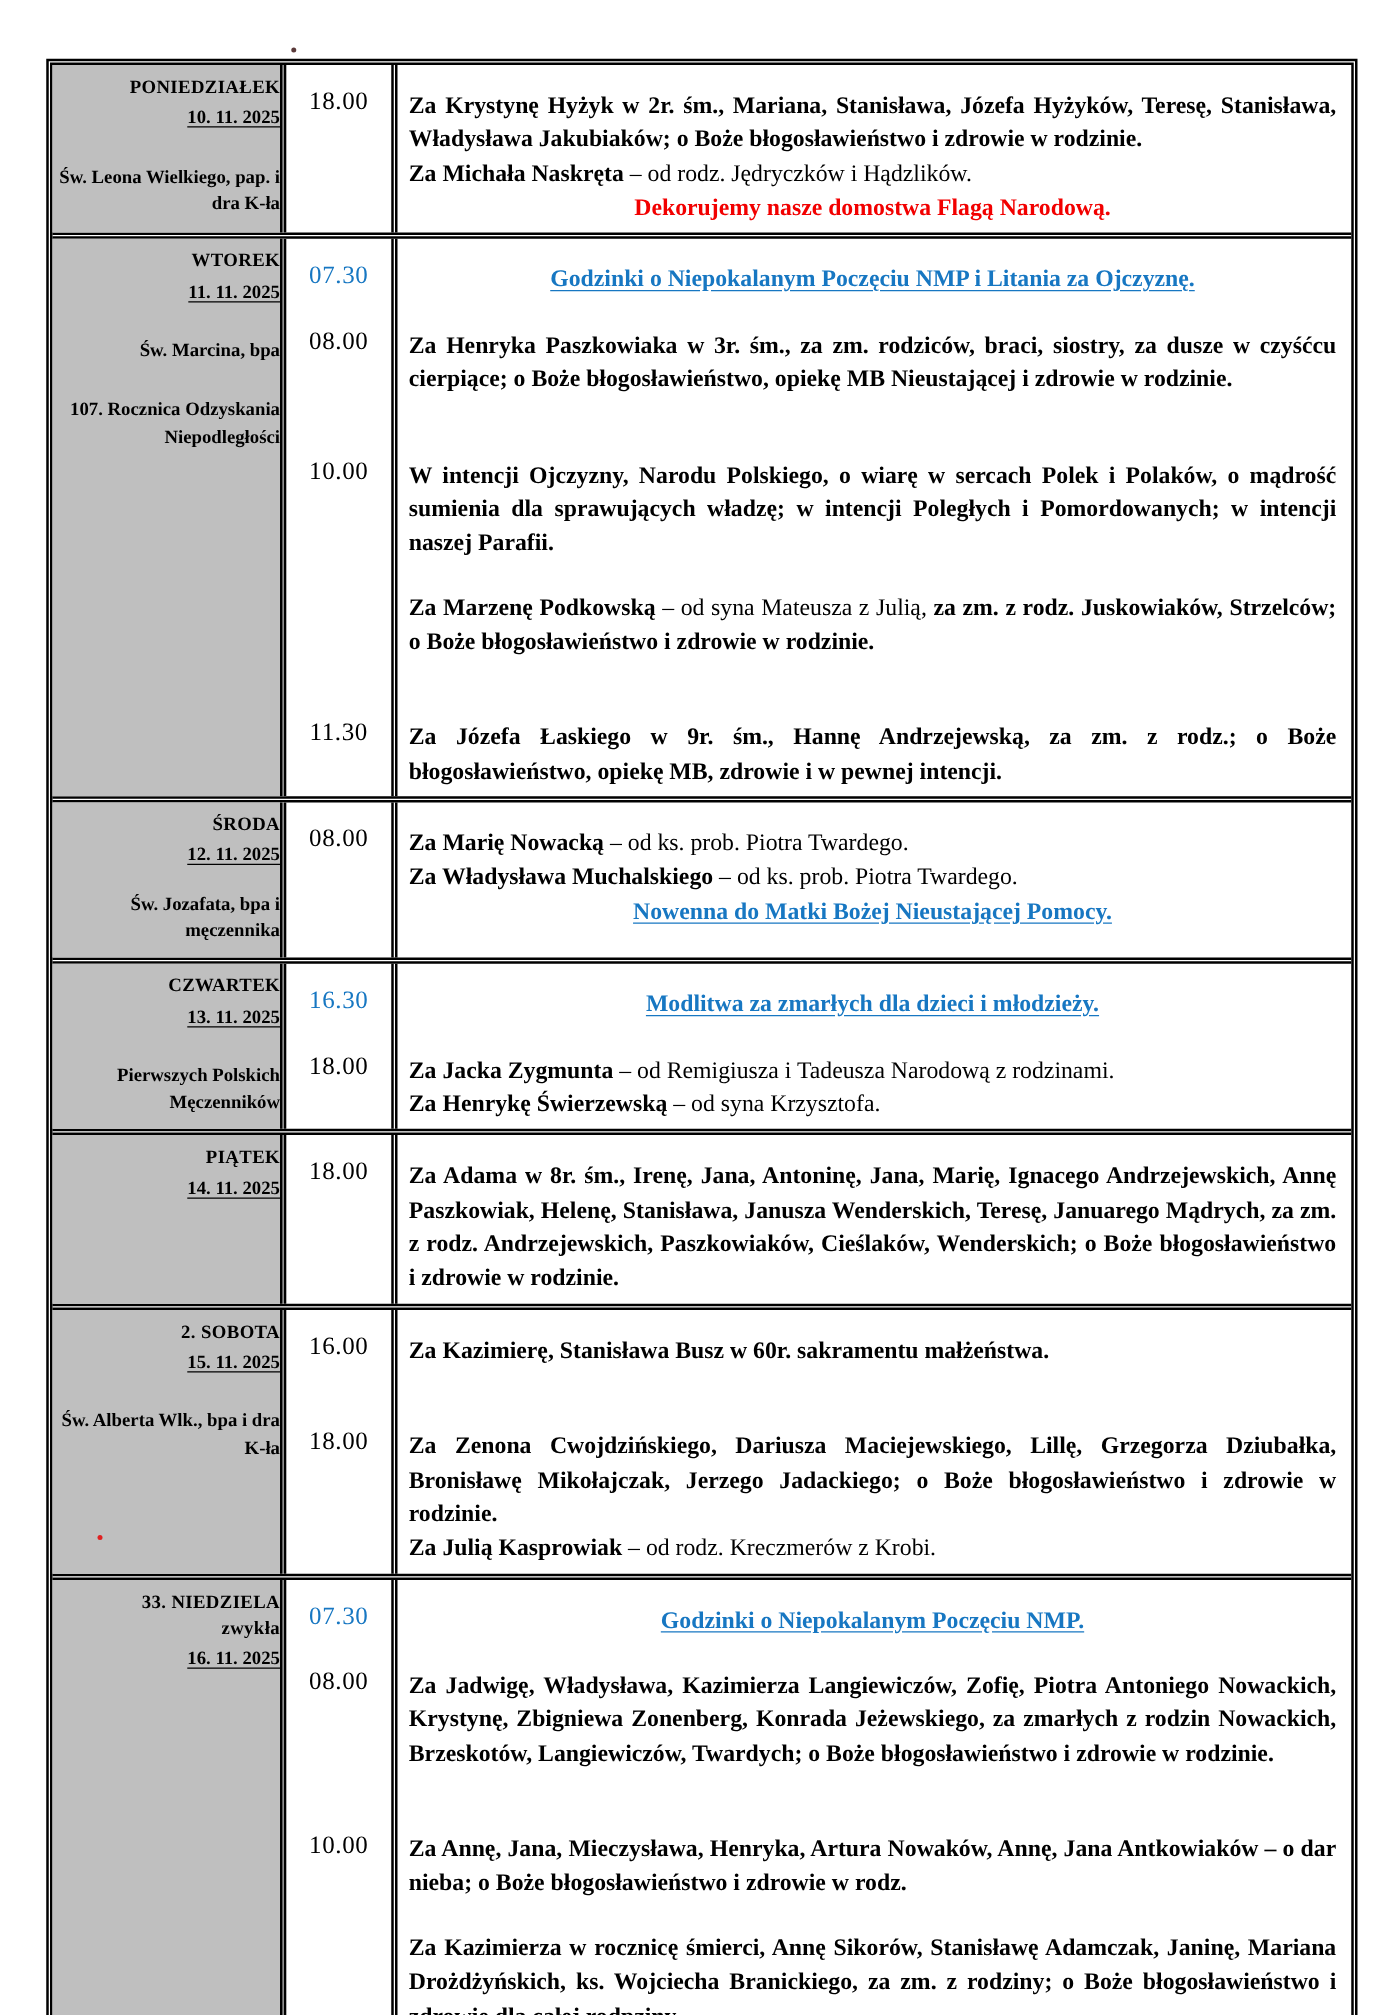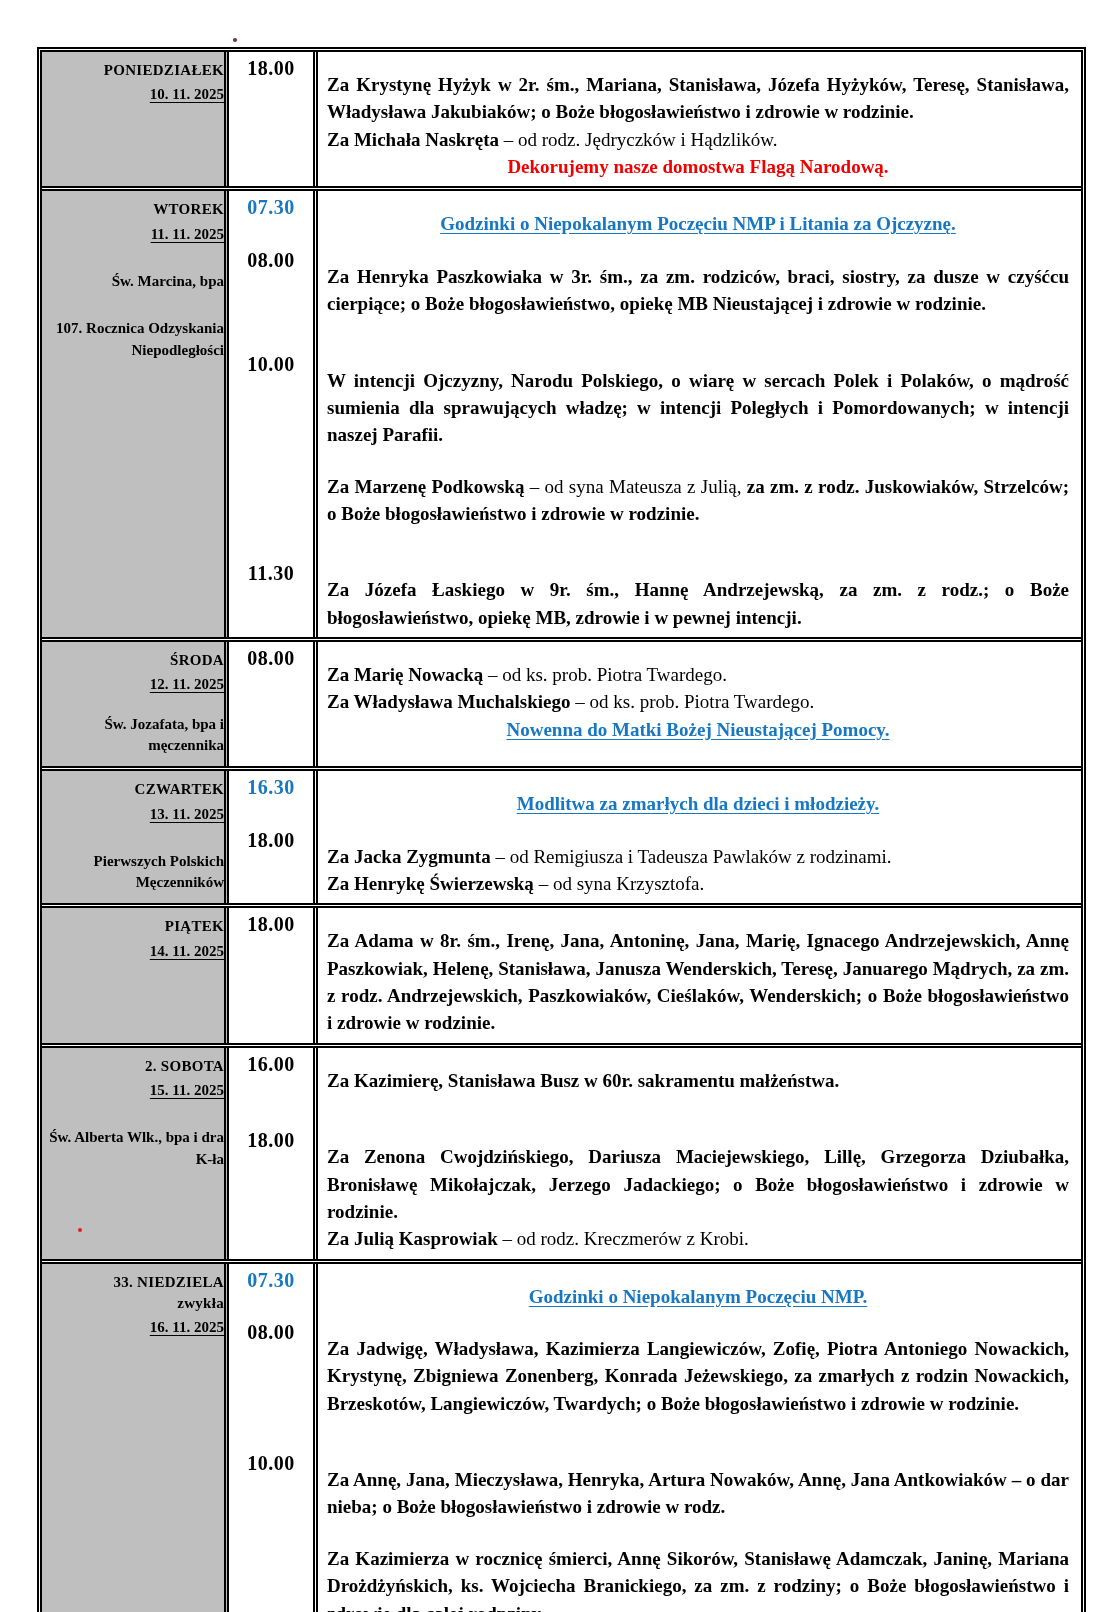--- a/index.html
+++ b/index.html
@@ -42,22 +42,22 @@
   .day-note.u { text-underline-offset:3px; }
 
   .body-cell { position:relative; }
   .body-cell::before {
     content:""; position:absolute; top:0; bottom:0; left:84px;
     border-left:5px double #000;
   }
   .entry { display:grid; grid-template-columns:84px 1fr; }
   .entry.gap { margin-top:24px; }
   .time {
-    text-align:center; font-weight:bold; font-size:20px;
-    padding-top:5px; letter-spacing:0.5px;
+    text-align:center; font-weight:normal; font-size:20px;
+    padding-top:18px; letter-spacing:0.5px;
   }
   .time.blue { color:var(--blue,#1777c2); }
   .intentions { padding:19px 12px 6px 14px; font-size:19px; line-height:1.44; }
   .para { margin:0; text-align:justify; }
   .para.gap { margin-top:24px; }
   .seg { font-weight:normal; }
   .seg.b { font-weight:bold; }
   .para.center-blue, .para.center-red { text-align:center; }
   .para.center-blue .seg {
     color:var(--blue,#1777c2);
@@ -74,20 +74,21 @@
 </style>
 </head>
 <body>
 
 <div class="page">
   <div class="table" id="schedule">
       <div class="row">
         <div class="day-cell">
           <div class="day-title">PONIEDZIAŁEK</div>
           <div class="day-date">10. 11. 2025</div>
+          <div class="day-note gap">Św. Leona Wielkiego, pap. i dra K-ła</div>
         </div>
         <div class="body-cell">
           <div class="entry">
             <div class="time">18.00</div>
             <div class="intentions">
               <p class="para body"><span class="seg b">Za Krystynę Hyżyk w 2r. śm., Mariana, Stanisława, Józefa Hyżyków, Teresę, Stanisława, Władysława Jakubiaków; o Boże błogosławieństwo i zdrowie w rodzinie.</span></p>
               <p class="para body"><span class="seg b">Za Michała Naskręta </span><span class="seg">– od rodz. Jędryczków i Hądzlików.</span></p>
               <p class="para center-red"><span class="seg b">Dekorujemy nasze domostwa Flagą Narodową.</span></p>
             </div>
           </div>
@@ -154,21 +155,21 @@
         <div class="body-cell">
           <div class="entry">
             <div class="time blue">16.30</div>
             <div class="intentions">
               <p class="para center-blue"><span class="seg b">Modlitwa za zmarłych dla dzieci i młodzieży.</span></p>
             </div>
           </div>
           <div class="entry">
             <div class="time">18.00</div>
             <div class="intentions">
-              <p class="para body"><span class="seg b">Za Jacka Zygmunta </span><span class="seg">– od Remigiusza i Tadeusza Pawlaków z rodzinami.</span></p>
+              <p class="para body"><span class="seg b">Za Jacka Zygmunta </span><span class="seg">– od Remigiusza i Tadeusza Narodową z rodzinami.</span></p>
               <p class="para body"><span class="seg b">Za Henrykę Świerzewską </span><span class="seg">– od syna Krzysztofa.</span></p>
             </div>
           </div>
         </div>
       </div>
       <div class="row">
         <div class="day-cell">
           <div class="day-title">PIĄTEK</div>
           <div class="day-date">14. 11. 2025</div>
         </div>

